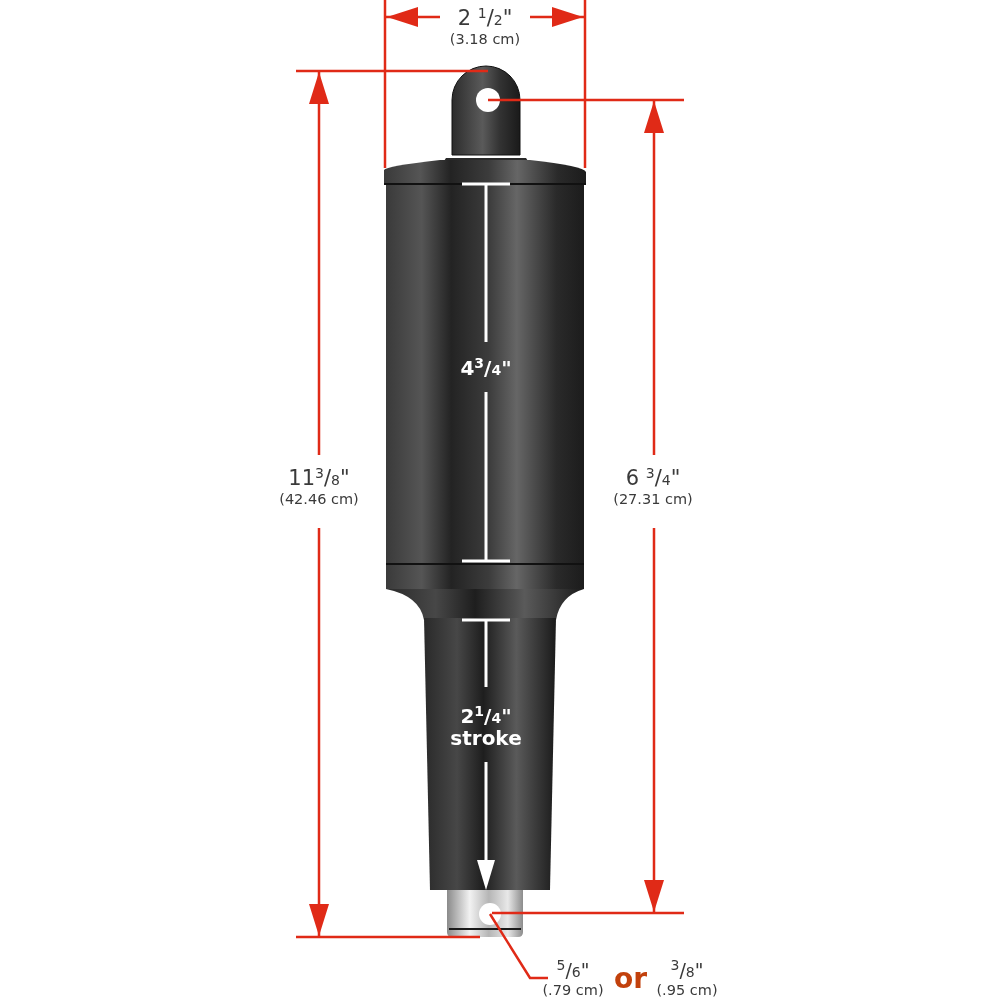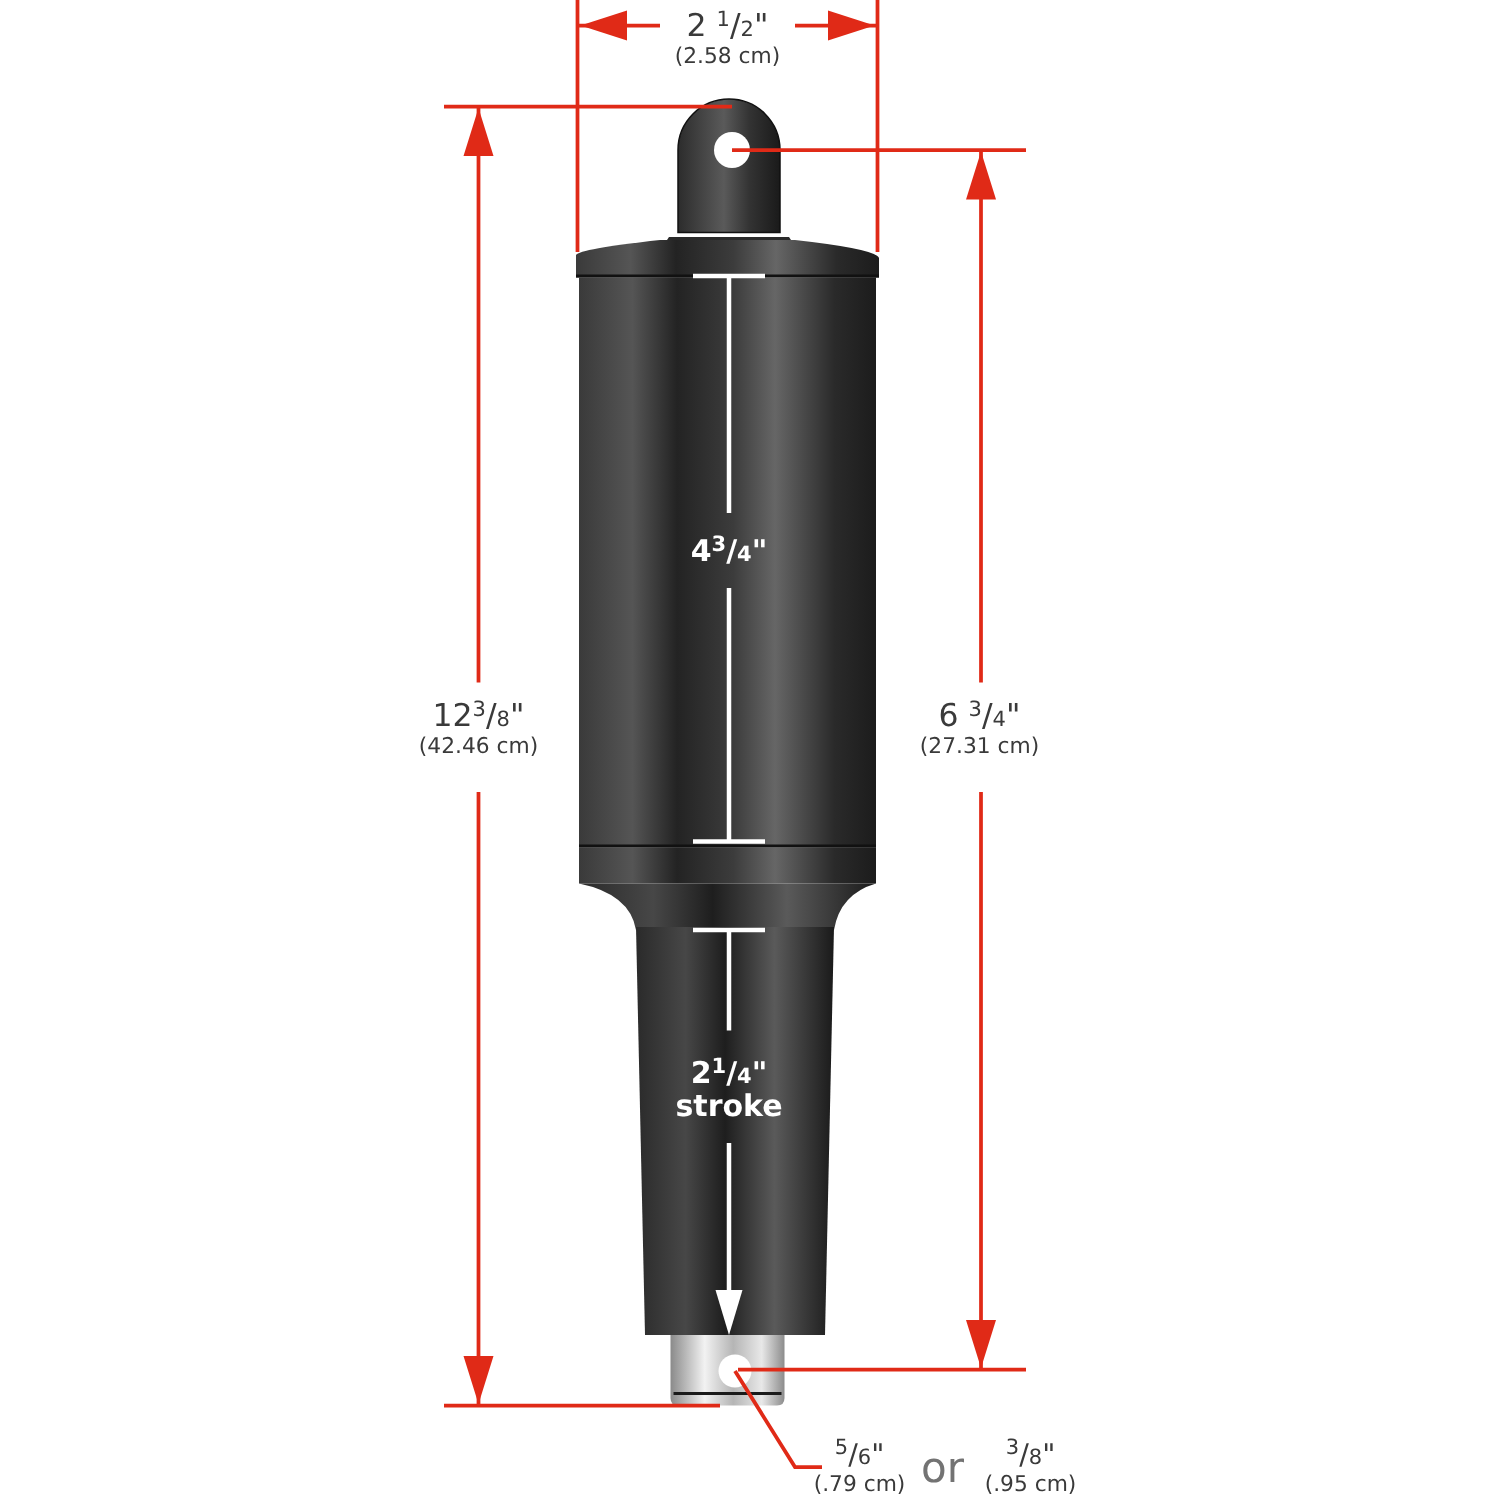--- a/index.html
+++ b/index.html
@@ -5,21 +5,21 @@
     html, body { margin: 0; padding: 0; background: #ffffff; }
     body { width: 1000px; height: 1000px; position: relative; overflow: hidden; font-family: "DejaVu Sans", sans-serif; }
     svg { position: absolute; left: 0; top: 0; }
     .lbl { position: absolute; text-align: center; color: #3a3a3a; line-height: 1; white-space: nowrap; }
     .lbl .main { font-size: 21px; display: block; }
     .lbl .sub { font-size: 14.5px; display: block; margin-top: 3px; }
     .lbl sup { font-size: 14px; vertical-align: 7px; }
     .lbl sub { font-size: 14px; vertical-align: 0; }
     .white { color: #ffffff; font-weight: bold; }
     .white .main { font-size: 20px; }
-    .or { position: absolute; color: #737373; font-weight: normal; font-size: 28px; font-family: "DejaVu Sans", sans-serif; }
+    .or { position: absolute; color: #c2410c; font-weight: bold; font-size: 28px; font-family: "DejaVu Sans", sans-serif; }
   </style>
 </head>
 <body>
 
 <svg width="1000" height="1000" viewBox="0 0 1000 1000">
   <defs>
     <linearGradient id="bodyGrad" x1="0" x2="1" y1="0" y2="0">
       <stop offset="0" stop-color="#3a3a3a"></stop>
       <stop offset="0.18" stop-color="#555555"></stop>
       <stop offset="0.33" stop-color="#232323"></stop>
@@ -111,25 +111,25 @@
     <line x1="654" y1="528" x2="654" y2="912"></line>
     <polygon points="654,101 644,133 664,133" stroke="none"></polygon>
     <polygon points="654,912 644,880 664,880" stroke="none"></polygon>
 
     <polyline points="490,914 530,978 548,978" fill="none"></polyline>
   </g>
 </svg>
 
 <div class="lbl" style="left:440px; top:6px; width:90px;">
   <span class="main"><span>2</span>&nbsp;<sup>1</sup>/<sub>2</sub><span>"</span></span>
-  <span class="sub">(2.58 cm)</span>
+  <span class="sub">(3.18 cm)</span>
 </div>
 
 <div class="lbl" style="left:270px; top:466px; width:98px;">
-  <span class="main"><span>12</span><sup>3</sup>/<sub>8</sub><span>"</span></span>
+  <span class="main"><span>11</span><sup>3</sup>/<sub>8</sub><span>"</span></span>
   <span class="sub">(42.46 cm)</span>
 </div>
 
 <div class="lbl" style="left:604px; top:466px; width:98px;">
   <span class="main"><span>6</span>&nbsp;<sup>3</sup>/<sub>4</sub><span>"</span></span>
   <span class="sub">(27.31 cm)</span>
 </div>
 
 <div class="lbl white" style="left:446px; top:356px; width:80px;">
   <span class="main"><span>4</span><sup>3</sup>/<sub>4</sub><span>"</span></span>

